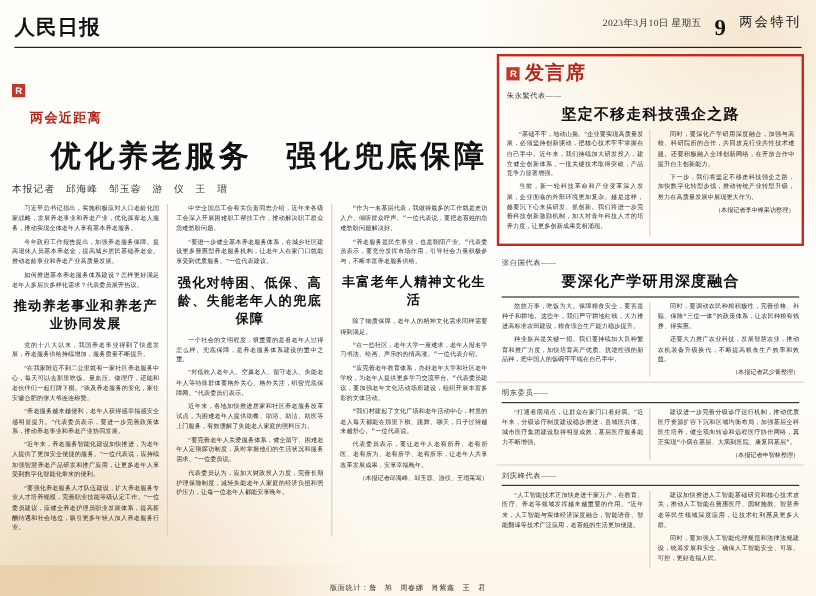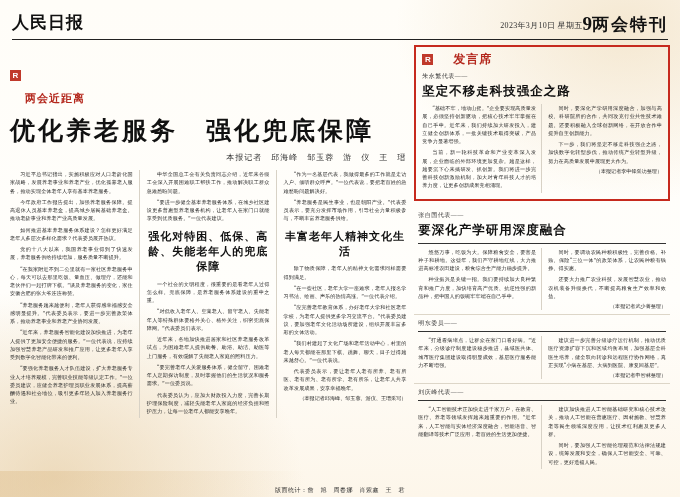--- a/index.html
+++ b/index.html
@@ -34,39 +34,39 @@
   }
   .paper-name {
     font-family: "Liberation Serif", serif;
     font-weight: bold;
     font-size: 17px;
     letter-spacing: 1px;
     color: #111;
   }
   .masthead-right {
     display: flex;
-    align-items: flex-end;
-    gap: 0;
+    align-items: flex-start;
+    gap: 11px;
   }
   .date-line {
     font-size: 8px;
     color: #333;
     padding-bottom: 3px;
     letter-spacing: 0.3px;
   }
   .page-num {
     font-size: 19px;
     font-weight: bold;
     color: #111;
     line-height: 1;
     padding-bottom: 1px;
   }
   .section-title {
-    font-size: 17px;
-    font-weight: bold;
+    font-size: 11px;
+    font-weight: normal;
     letter-spacing: 2px;
     color: #111;
     line-height: 1;
     padding-bottom: 1px;
   }
   .rule {
     border-top: 1.5px solid #222;
     margin: 3px 2px 5px 2px;
   }
 
@@ -98,30 +98,30 @@
   }
   .banner-text {
     font-size: 11px;
     font-weight: bold;
     color: #b4281d;
     letter-spacing: 1px;
     margin-top: 46px;
   }
 
   .headline {
-    text-align: left;
+    text-align: right;
     font-size: 25px;
     font-weight: bold;
     letter-spacing: 3px;
     color: #111;
     margin: 10px 0 6px 0;
     line-height: 1.2;
   }
   .byline {
-    text-align: right;
+    text-align: left;
     font-size: 8px;
     color: #333;
     letter-spacing: 1px;
     margin-bottom: 7px;
   }
 
   .sub-headline {
     text-align: center;
     font-size: 11px;
     font-weight: bold;
@@ -133,21 +133,21 @@
 
   .text-cols {
     display: flex;
     gap: 7px;
   }
   .tcol {
     flex: 1;
     border-right: 0.5px solid #d8d2c6;
     padding-right: 6px;
   }
-  .tcol:last-child { border-right: none; padding-right: 0; }
+  .tcol:last-child { border-right: none; padding-right: 0; font-family: Liberation Mono, monospace; }
 
   p.body {
     font-size: 5.1px;
     line-height: 1.62;
     text-align: justify;
     margin: 0 0 3px 0;
     text-indent: 2em;
     color: #2b2b2b;
     letter-spacing: 0.1px;
     word-break: break-all;
@@ -165,34 +165,33 @@
     padding: 4px 6px 6px 6px;
     margin-bottom: 6px;
   }
   .speaker-header {
     display: flex;
     align-items: center;
     gap: 4px;
     margin-bottom: 4px;
   }
   .speaker-title {
-    font-size: 12px;
+    font-size: 16px;
     font-weight: bold;
     color: #b4281d;
     letter-spacing: 1px;
-    margin-left: 16px;
   }
   .sp-name {
     font-size: 6px;
     color: #333;
     margin: 1px 0 2px 0;
     letter-spacing: 0.5px;
   }
   .sp-head {
-    text-align: left;
+    text-align: center;
     font-size: 12.5px;
     font-weight: bold;
     letter-spacing: 1px;
     color: #111;
     margin: 1px 0 4px 0;
   }
   .sp-cols {
     display: flex;
     gap: 6px;
   }
@@ -253,20 +252,21 @@
 
       <div class="headline">优化养老服务　强化兜底保障</div>
       <div class="byline">本报记者　邱海峰　邹玉蓉　游　仪　王　瑨</div>
 
       <div class="text-cols">
 
         <div class="tcol">
           <p class="body">习近平总书记指出，实施积极应对人口老龄化国家战略，发展养老事业和养老产业，优化孤寡老人服务，推动实现全体老年人享有基本养老服务。</p>
           <p class="body">今年政府工作报告提出，加强养老服务保障。提高退休人员基本养老金，提高城乡居民基础养老金。推动老龄事业和养老产业高质量发展。</p>
           <p class="body">如何推进基本养老服务体系建设？怎样更好满足老年人多层次多样化需求？代表委员展开热议。</p>
+          <div class="sub-headline">推动养老事业和养老产业协同发展</div>
           <p class="body">党的十八大以来，我国养老事业得到了快速发展，养老服务供给持续增加，服务质量不断提升。</p>
           <p class="body">“在我家附近不到二公里就有一家社区养老服务中心，每天可以去那里吃饭、量血压、做理疗，还能和老伙伴们一起打牌下棋。”谈及养老服务的变化，家住安徽合肥的张大爷连连称赞。</p>
           <p class="body">“养老服务越来越便利，老年人获得感幸福感安全感明显提升。”代表委员表示，要进一步完善政策体系，推动养老事业和养老产业协同发展。</p>
           <p class="body">“近年来，养老服务智能化建设加快推进，为老年人提供了更加安全便捷的服务。”一位代表说，应持续加强智慧养老产品研发和推广应用，让更多老年人享受到数字化智能化带来的便利。</p>
           <p class="body">“要强化养老服务人才队伍建设，扩大养老服务专业人才培养规模，完善职业技能等级认定工作。”一位委员建议，应健全养老护理员职业发展体系，提高薪酬待遇和社会地位，吸引更多年轻人加入养老服务行业。</p>
         </div>
 
         <div class="tcol">
           <p class="body">中华全国总工会有关负责同志介绍，近年来各级工会深入开展困难职工帮扶工作，推动解决职工群众急难愁盼问题。</p>
           <p class="body">“要进一步健全基本养老服务体系，在城乡社区建设更多普惠型养老服务机构，让老年人在家门口就能享受到优质服务。”一位代表建议。</p>

